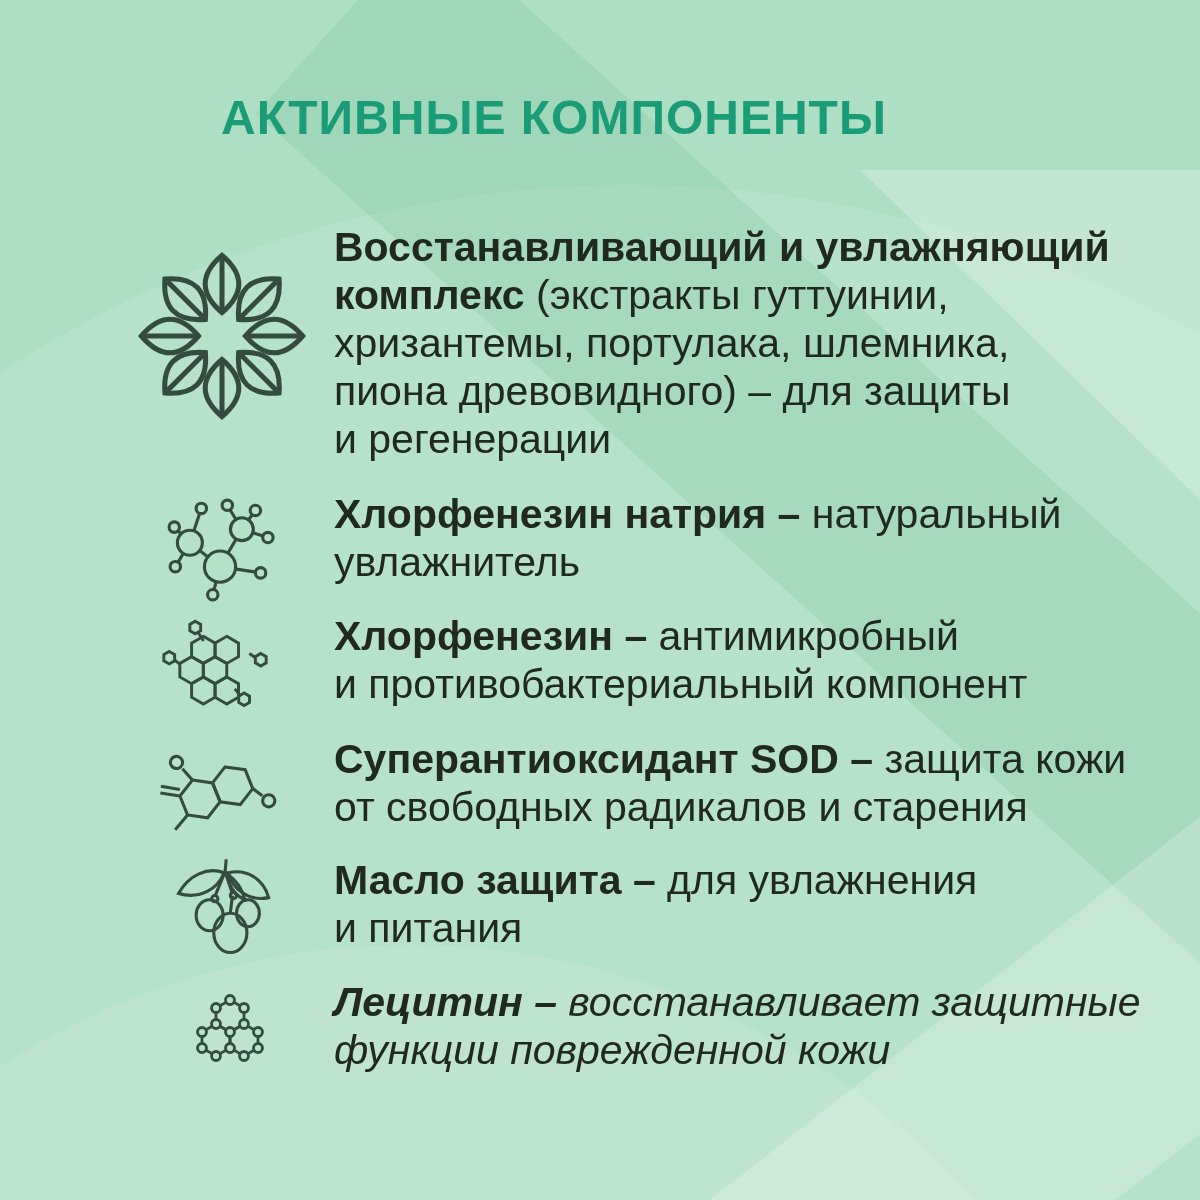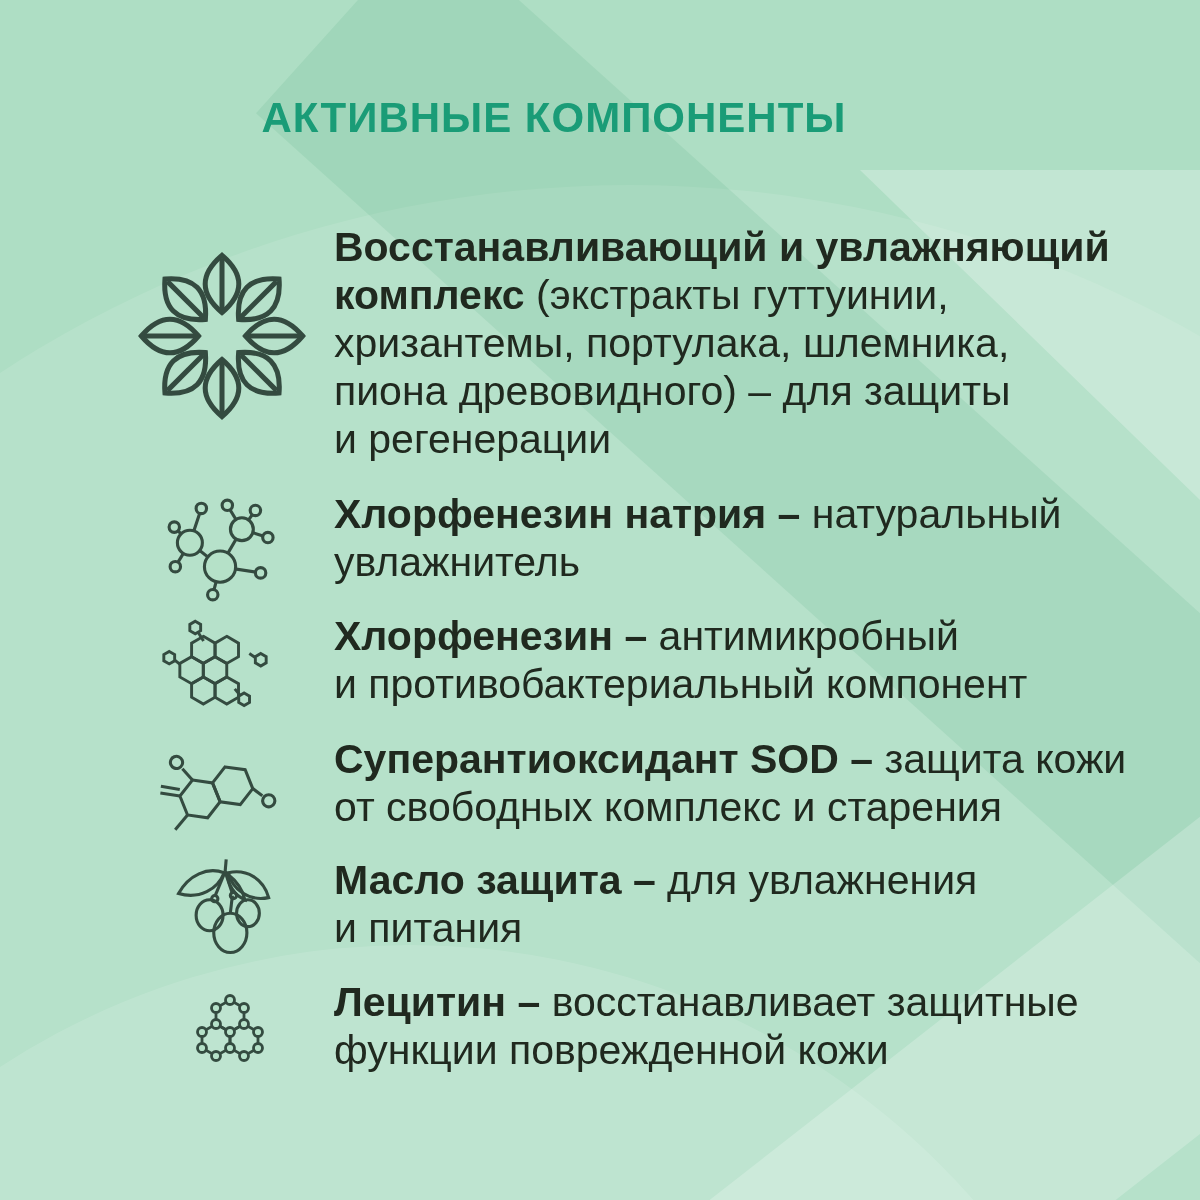--- a/index.html
+++ b/index.html
@@ -12,21 +12,21 @@
   
   .bg-shape{position:absolute;pointer-events:none;}
   .bg-circle-1{left:-520px;top:185px;width:2300px;height:2300px;border-radius:50%;background:rgba(255,255,255,0.10);}
   .bg-circle-2{left:-340px;top:945px;width:1500px;height:1500px;border-radius:50%;background:rgba(255,255,255,0.12);}
   .bg-tri-tr{right:0;top:170px;width:340px;height:330px;background:rgba(255,255,255,0.25);clip-path:polygon(0 0,100% 0,100% 100%);}
   .bg-ribbon-dark{left:430px;top:-80px;width:1300px;height:260px;background:rgba(38,148,100,0.10);transform:rotate(42deg);transform-origin:0 0;}
   .bg-ribbon-light{left:620px;top:1270px;width:950px;height:250px;background:rgba(255,255,255,0.22);transform:rotate(-38deg);transform-origin:0 0;}
 
   .title{
     position:absolute;top:83px;left:0;width:1108px;
-    text-align:center;font-size:42px;line-height:70px;font-weight:700;
+    text-align:center;font-size:48px;line-height:70px;font-weight:700;
     color:#1a9c77;letter-spacing:1px;
   }
   .icon-box{position:absolute;}
   .icon-box svg{display:block;width:100%;height:100%;}
   .item-text{
     position:absolute;left:334px;width:860px;
     font-size:41px;line-height:48px;
     white-space:pre-line;
   }
   .item-text b{font-weight:700;}
@@ -156,21 +156,21 @@
       <circle cx="34" cy="13" r="6"></circle>
       <line x1="93.9" y1="65" x2="100" y2="75"></line>
       <circle cx="104" cy="82" r="6"></circle>
       <line x1="24.7" y1="45" x2="8" y2="35"></line>
       <line x1="27" y1="39" x2="11" y2="29"></line>
       <line x1="24.7" y1="65" x2="8" y2="74"></line>
     </g>
   </svg>
 </div>
 <div class="item-text" style="top:735px;"><b>Суперантиоксидант SOD –</b><span> защита кожи
-от свободных комплекс и старения</span></div>
+от свободных радикалов и старения</span></div>
 
 <div class="icon-box" style="left:164px;top:856px;width:114px;height:104px;">
   <svg viewBox="0 0 110 100">
     <g class="ico-stroke" stroke-width="3">
       <path d="M60,3 L59,15"></path>
       <path d="M58,16 C42,10 24,18 14,36 C34,42 52,32 58,16 Z"></path>
       <path d="M62,16 C80,12 96,22 101,40 C82,44 66,32 62,16 Z"></path>
       <path d="M61,17 C70,24 76,32 78,42 C68,38 62,28 61,17 Z"></path>
       <path d="M59,15 L49,39"></path>
       <path d="M59,15 L66,36"></path>
@@ -203,14 +203,14 @@
       <circle cx="62" cy="58" r="4.5"></circle>
         <circle cx="48" cy="66" r="4.5"></circle>
         <circle cx="34" cy="58" r="4.5"></circle>
       <circle cx="34" cy="42" r="4.5"></circle>
         <circle cx="90" cy="42" r="4.5"></circle>
         <circle cx="90" cy="58" r="4.5"></circle>
       <circle cx="76" cy="66" r="4.5"></circle>
     </g>
   </svg>
 </div>
-<div class="item-text" style="top:978px;"><b>Лецитин –</b><span> восстанавливает защитные
+<div class="item-text" style="top:978px;font-style:italic;"><b>Лецитин –</b><span> восстанавливает защитные
 функции поврежденной кожи</span></div>
 
 </body></html>

